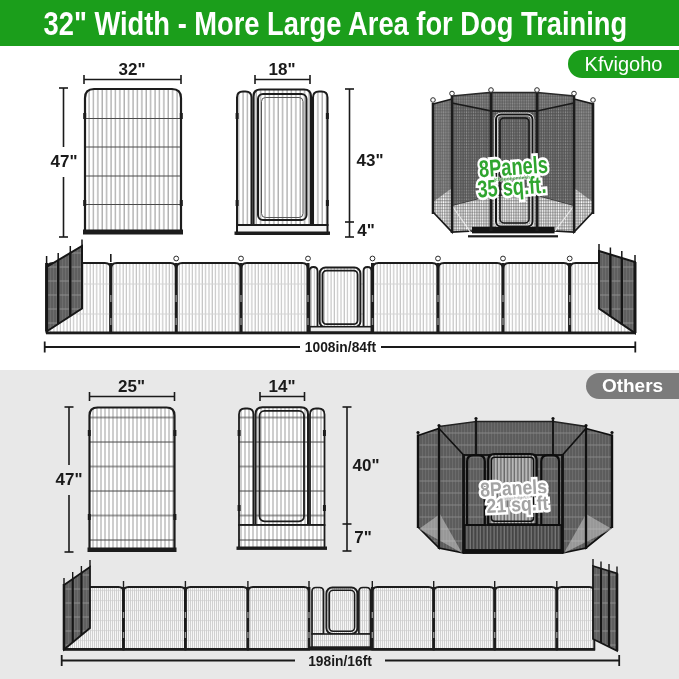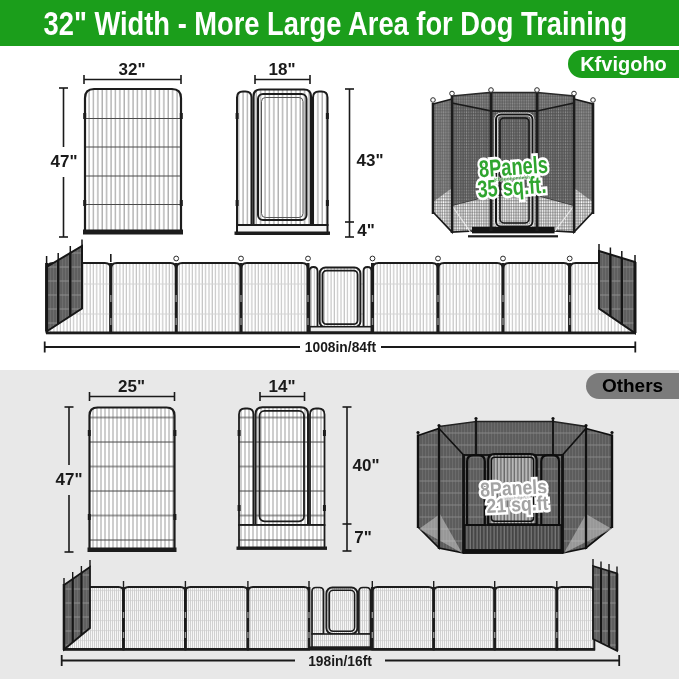--- a/index.html
+++ b/index.html
@@ -5,24 +5,24 @@
   html,body{margin:0;padding:0;}
   #page{position:relative;width:679px;height:679px;background:#ffffff;overflow:hidden;
         font-family:"Liberation Sans",sans-serif;}
   .hdr{position:absolute;left:0;top:0;width:679px;height:46px;background:#1b9e1b;
        color:#fff;font-weight:bold;font-size:34px;display:flex;align-items:center;
        justify-content:center;}
   .hdr span{flex:none;transform:scaleX(0.803);transform-origin:50% 50%;white-space:nowrap;
        position:relative;top:0px;left:-4px;}
   .graybg{position:absolute;left:0;top:370px;width:679px;height:309px;background:#e8e8e8;}
   .pill1{position:absolute;left:568px;top:50px;width:111px;height:28px;background:#1b9e1b;
-         border-radius:14px 0 0 14px;color:#fff;font-weight:bold;font-size:20px;
+         border-radius:14px 0 0 14px;color:#fff;font-weight:normal;font-size:20px;
          text-align:center;line-height:28px;}
   .pill2{position:absolute;left:586px;top:373px;width:93px;height:26px;background:#7b7b7b;
-         border-radius:13px 0 0 13px;color:#000000;font-weight:bold;font-size:19px;
+         border-radius:13px 0 0 13px;color:#ffffff;font-weight:bold;font-size:19px;
          text-align:center;line-height:26px;}
   svg{position:absolute;left:0;top:0;}
   text{font-family:"Liberation Sans",sans-serif;}
 </style>
 </head>
 <body>
 <div id="page">
 
 <div class="hdr">
       <span>32" Width - More Large Area for Dog Training</span>

